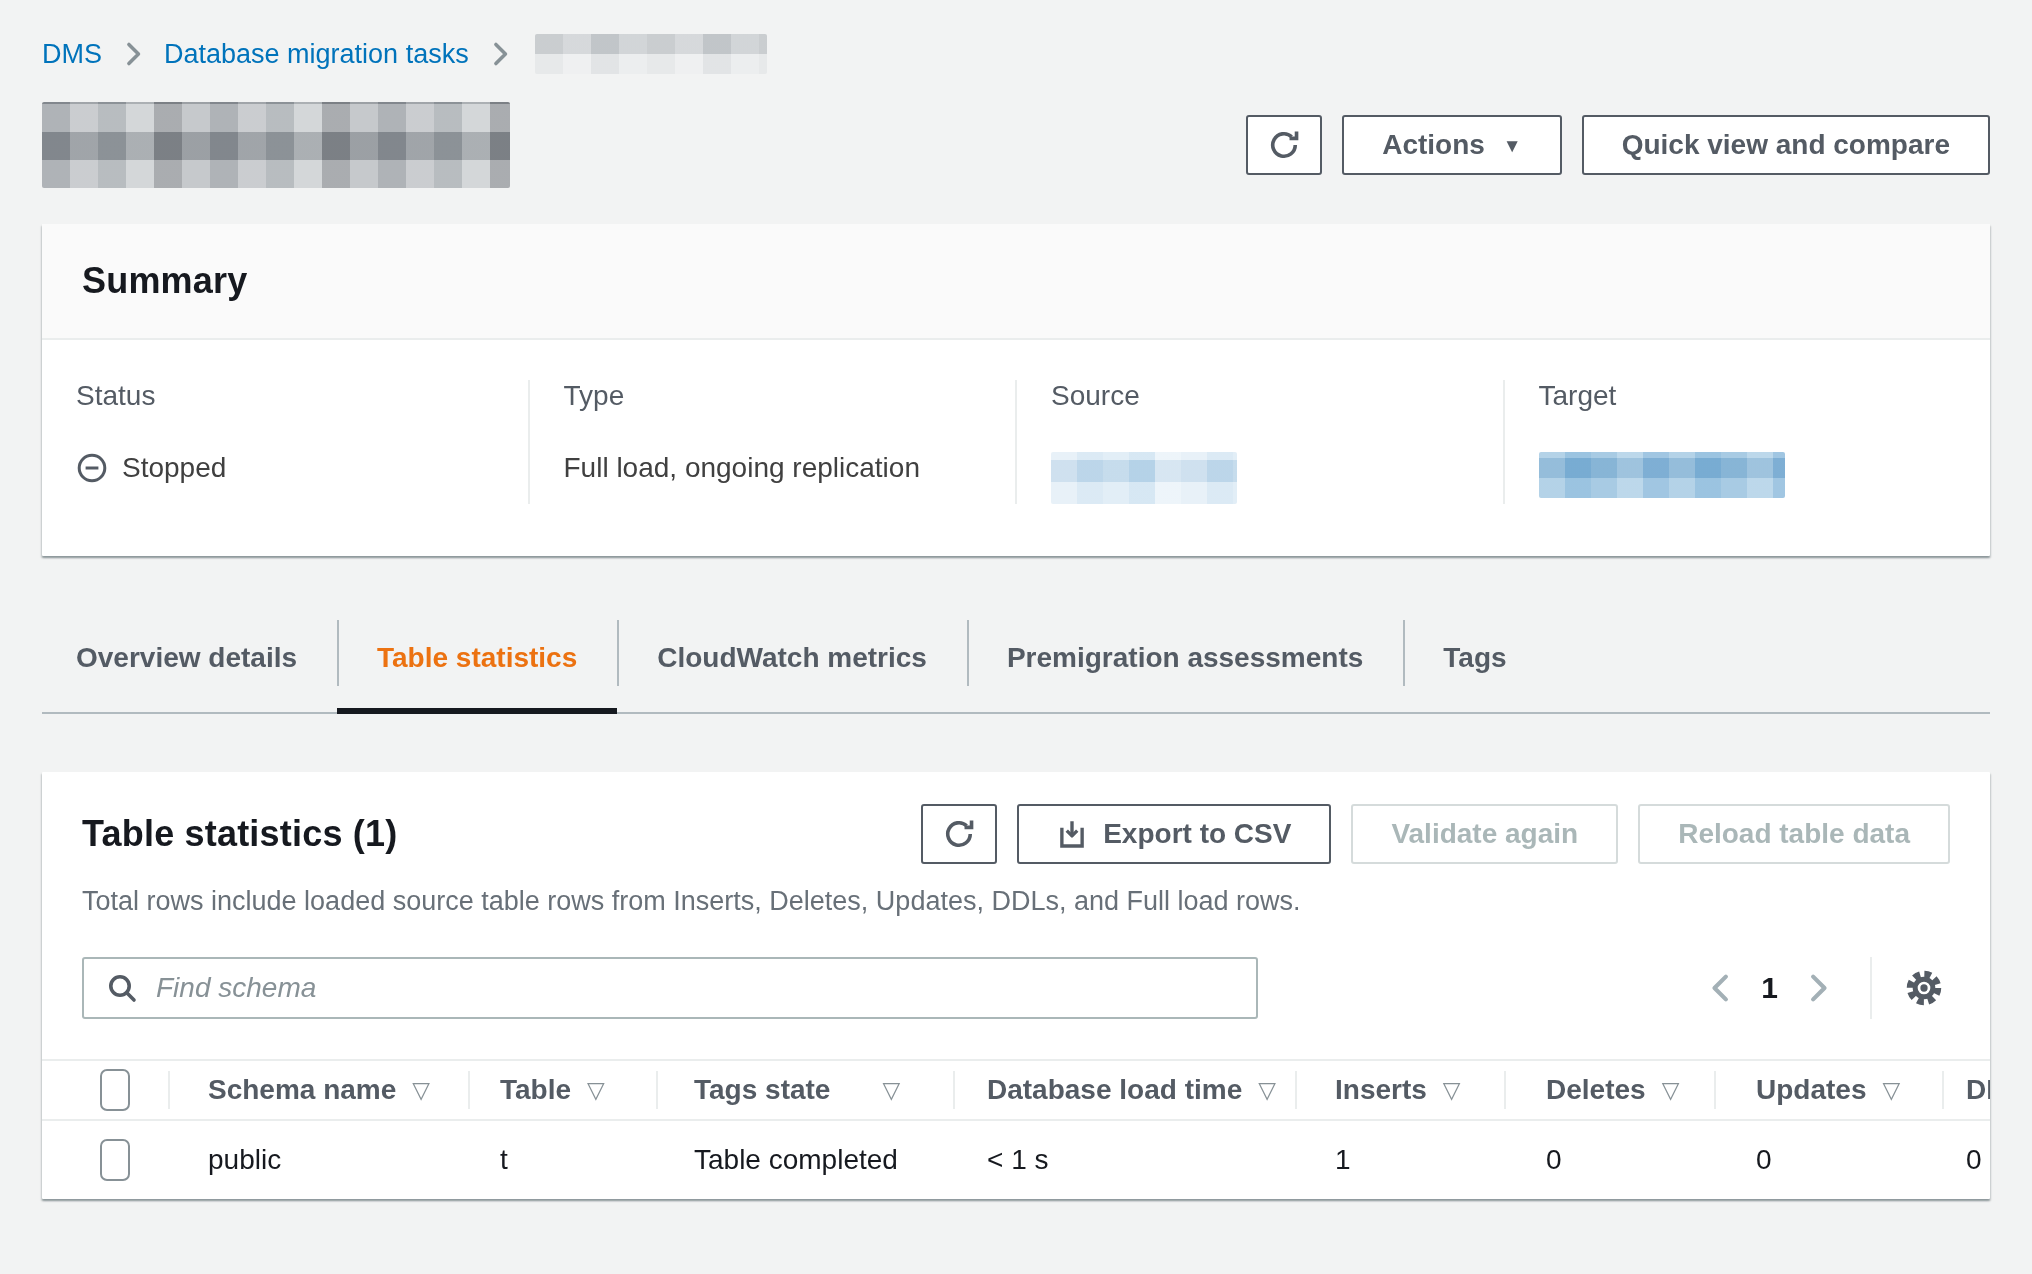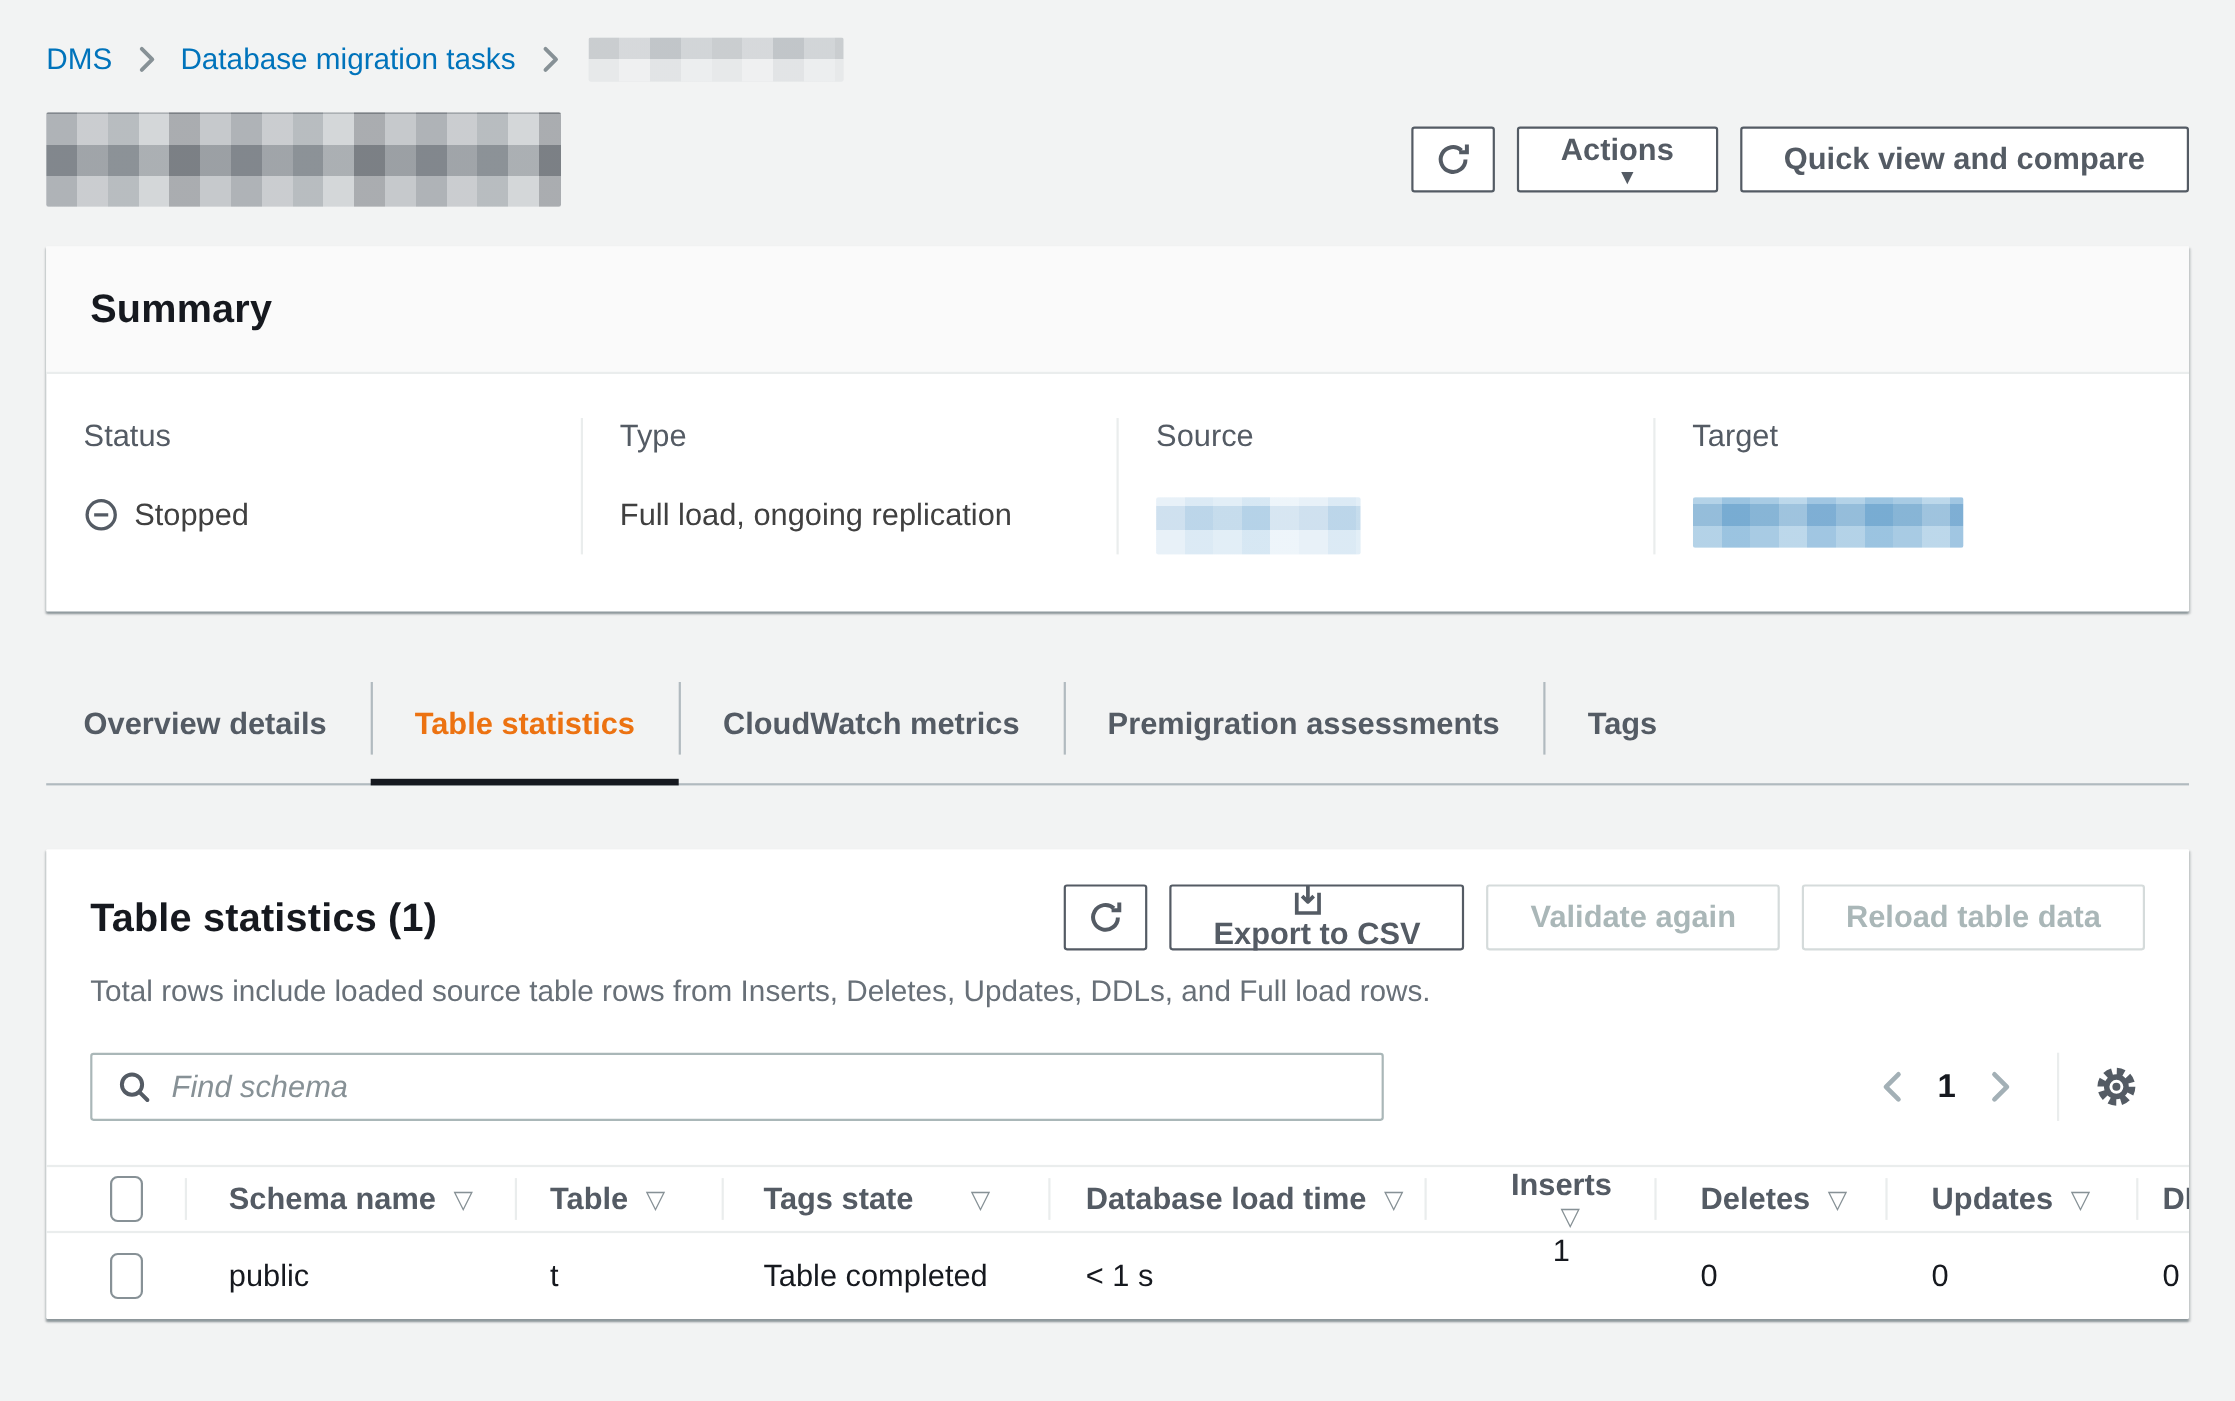--- a/index.html
+++ b/index.html
@@ -43,21 +43,21 @@
 
   
   .page-header { display: flex; align-items: center; margin-top: 28px; }
   .title-redacted { width: 468px; height: 86px; }
   .toolbar { margin-left: auto; display: flex; align-items: center; gap: 20px; }
   .btn {
     display: inline-flex; align-items: center; justify-content: center;
     height: 60px; padding: 0 38px; background: #ffffff;
     border: 2px solid #545b64; border-radius: 3px;
     color: #545b64; font-size: 28px; font-weight: 700; cursor: pointer;
-    font-family: inherit; white-space: nowrap; flex-direction: column;
+    font-family: inherit; white-space: nowrap;
   }
   .btn-icon-only { width: 76px; padding: 0; }
   .btn .caret { font-size: 19px; margin-left: 18px; line-height: 1; }
   .btn-disabled { border-color: #d5dbdb; color: #aab7b8; cursor: default; }
   .btn .btn-ic { display: inline-flex; margin-right: 16px; }
 
   
   .panel {
     background: #ffffff; border-radius: 1px;
     box-shadow: 0 2px 2px 0 rgba(0,28,36,.25), 1px 2px 2px 0 rgba(0,28,36,.12), -1px 2px 2px 0 rgba(0,28,36,.12);
@@ -130,21 +130,21 @@
     width: 2px; height: 38px; background: #eaeded;
   }
   .sort { font-size: 23px; color: #879196; margin-left: 16px; font-weight: 400; }
   .thead .cell.col-load .sort { margin-left: 52px; }
 
   .col-check   { width: 126px; padding-left: 58px; }
   .col-schema  { width: 300px; padding-left: 40px; }
   .col-table   { width: 188px; padding-left: 32px; }
   .col-load    { width: 297px; padding-left: 38px; }
   .col-elapsed { width: 342px; padding-left: 34px; }
-  .col-inserts { width: 209px; padding-left: 40px; flex-direction: column; }
+  .col-inserts { width: 209px; padding-left: 40px; }
   .col-deletes { width: 210px; padding-left: 42px; }
   .col-updates { width: 228px; padding-left: 42px; }
   .col-ddls    { width: 220px; padding-left: 24px; }
 
   .checkbox {
     width: 30px; height: 42px; border: 2px solid #879196; border-radius: 7px;
     background: #fff; cursor: pointer;
   }
 </style>
 </head>

